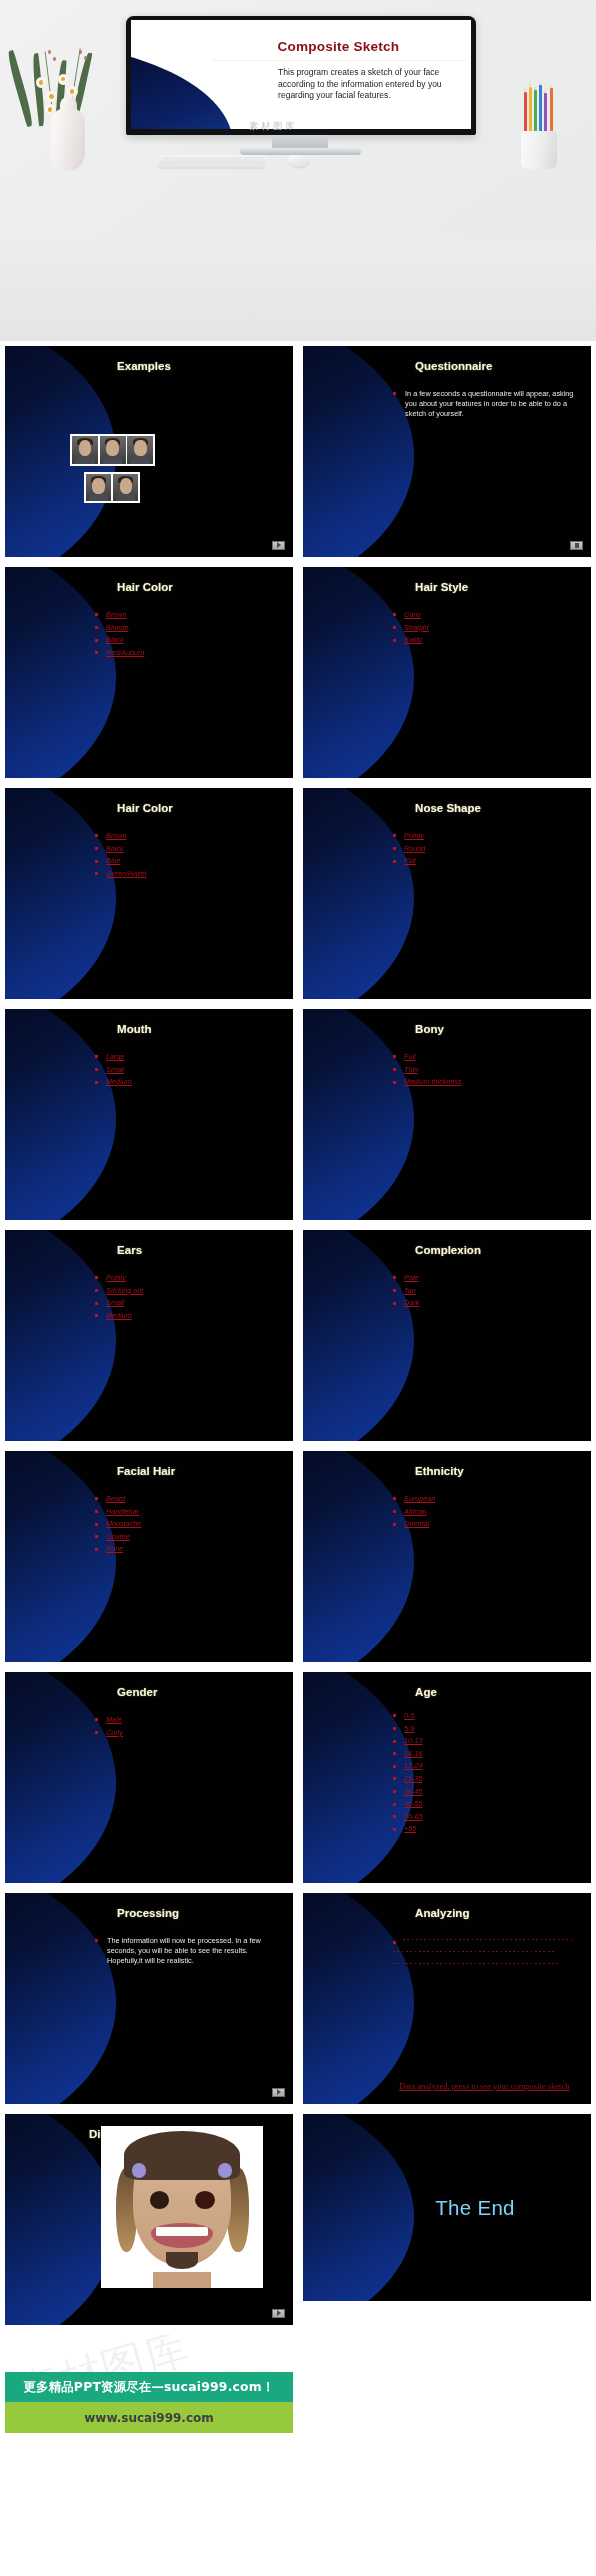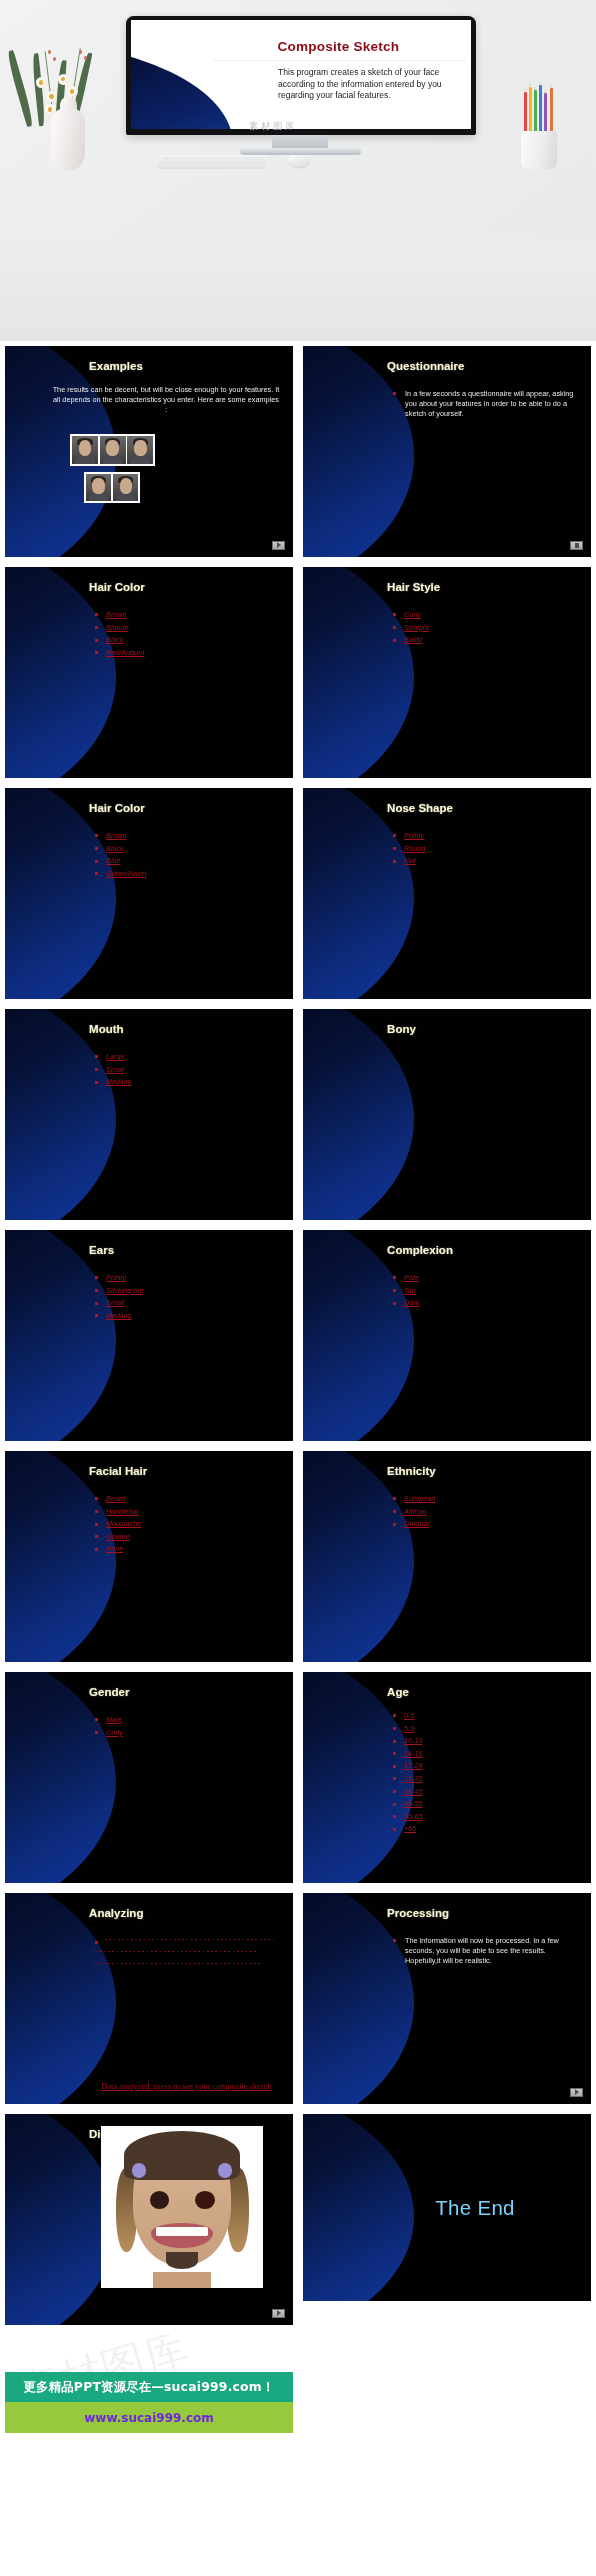--- a/index.html
+++ b/index.html
@@ -126,21 +126,21 @@
   .slide {
     position: relative; width: 100%; height: 100%;
     background: #010101; overflow: hidden;
   }
   .wave {
     position: absolute; left: -102px; top: -39px; width: 213px; height: 298px;
     border-radius: 0 100% 100% 0 / 0 50% 50% 0;
     background: linear-gradient(150deg, #01030d 0%, #061238 40%, #0d2b7c 70%, #123bad 100%);
   }
   .slide-title {
-    position: absolute; left: 84px; right: 10.2px; top: 13.6px;
+    position: absolute; left: 112px; right: 10.2px; top: 13.6px;
     color: #fbf7d8; font-size: 11.5px; font-weight: bold;
     text-shadow: 0 0 1.7px rgba(255,255,210,.5);
   }
   .slide-title.center { left: 10.2px; text-align: center; }
   .bullets { position: absolute; left: 90px; right: 8.5px; top: 43px; list-style: none; font-style: italic; }
   .bullets li {
     position: relative; padding-left: 11px; margin-bottom: 3.6px;
     font-size: 7.2px; color: #a8101a;
   }
   .bullets li span.lnk { text-decoration: underline; }
@@ -232,21 +232,21 @@
     color: #7dd3fc; font-size: 20.5px; letter-spacing: 0.3px; }
 
   
   .banner-slide { position: relative; width: 100%; height: 100%; background: #ffffff; overflow:hidden; }
   .banner-top { position: absolute; left: 0; right: 0; top: 37px; height: 31px;
     background: #1aa881; display:flex; align-items:center; justify-content:center; }
   .banner-top span { color:#ffffff; font-size: 12.4px; font-weight: bold;
     font-family: "DejaVu Sans", sans-serif; letter-spacing: 0.2px; }
   .banner-bottom { position: absolute; left: 0; right: 0; top: 67px; height: 31px;
     background: #97c93d; display:flex; align-items:center; justify-content:center; }
-  .banner-bottom span { color:#6d28d9; font-size: 12px; font-weight: bold;
+  .banner-bottom span { color:#404040; font-size: 12px; font-weight: bold;
     font-family: "DejaVu Sans", sans-serif; }
   .wm-banner { position:absolute; left: 8.5px; top: 6.8px; font-size: 44px;
     color: rgba(0,0,0,.055); font-family:"DejaVu Sans", sans-serif; transform: rotate(-16deg); }
 </style>
 </head>
 <body>
 
 <div class="hero">
   <div class="desk-surface"></div>
 
@@ -341,21 +341,20 @@
   <div class="monitor-base"></div>
   <div class="wm-desk">素材图库</div>
 </div>
 
 <div class="grid">
 
   <div class="cell">
     <div class="slide">
       <div class="wave"></div>
       <div class="slide-title">Examples</div>
-      <div class="para-plain">The results can be decent, but will be close enough to your features. It all depends on the characteristics you enter.  Here are some examples :</div>
       <div class="examples-photos">
         <div class="ex-photo">
             <div class="hr"></div>
             <div class="fc"></div>
             <div class="bd"></div>
           </div>
         <div class="ex-photo">
             <div class="hr"></div>
             <div class="fc"></div>
             <div class="bd"></div>
@@ -456,20 +455,25 @@
         <li><span class="lnk">Small</span></li>
         <li><span class="lnk">Medium</span></li>
       </ul>
     </div>
   </div>
 
   <div class="cell">
     <div class="slide">
       <div class="wave"></div>
       <div class="slide-title">Bony</div>
+      <ul class="bullets">
+        <li><span class="lnk">Full</span></li>
+        <li><span class="lnk">Thin</span></li>
+        <li><span class="lnk">Medium thickness</span></li>
+      </ul>
     </div>
   </div>
 
   <div class="cell">
     <div class="slide">
       <div class="wave"></div>
       <div class="slide-title">Ears</div>
       <ul class="bullets">
         <li><span class="lnk">Pointy</span></li>
         <li><span class="lnk">Sticking out</span></li>
@@ -544,41 +548,41 @@
         <li><span class="lnk">46-55</span></li>
         <li><span class="lnk">56-65</span></li>
         <li><span class="lnk">+65</span></li>
       </ul>
     </div>
   </div>
 
   <div class="cell">
     <div class="slide">
       <div class="wave"></div>
+      <div class="slide-title">Processing</div>
+      <div class="para">
+        <div class="para-item">The information will now be processed. In a few seconds, you will be able to see the results. Hopefully,it will be realistic.</div>
+      </div>
+      <div class="navbtn">
+          <i></i>
+        </div>
+    </div>
+  </div>
+
+  <div class="cell">
+    <div class="slide">
+      <div class="wave"></div>
       <div class="slide-title">Analyzing</div>
       <div class="dots-block">
         <div class="dots-bullet"></div>
         <div class="dot-line l1"></div>
         <div class="dot-line l2"></div>
         <div class="dot-line l3"></div>
       </div>
       <div class="analyzed-link">Data analyzed, press to see your composite sketch</div>
-    </div>
-  </div>
-
-  <div class="cell">
-    <div class="slide">
-      <div class="wave"></div>
-      <div class="slide-title">Processing</div>
-      <div class="para">
-        <div class="para-item">The information will now be processed. In a few seconds, you will be able to see the results. Hopefully,it will be realistic.</div>
-      </div>
-      <div class="navbtn">
-          <i></i>
-        </div>
     </div>
   </div>
 
   <div class="cell">
     <div class="slide">
       <div class="wave"></div>
       <div class="slide-title center">Did you come out ok?</div>
       <div class="face-frame">
         <div class="tail l"></div>
         <div class="tail r"></div>

